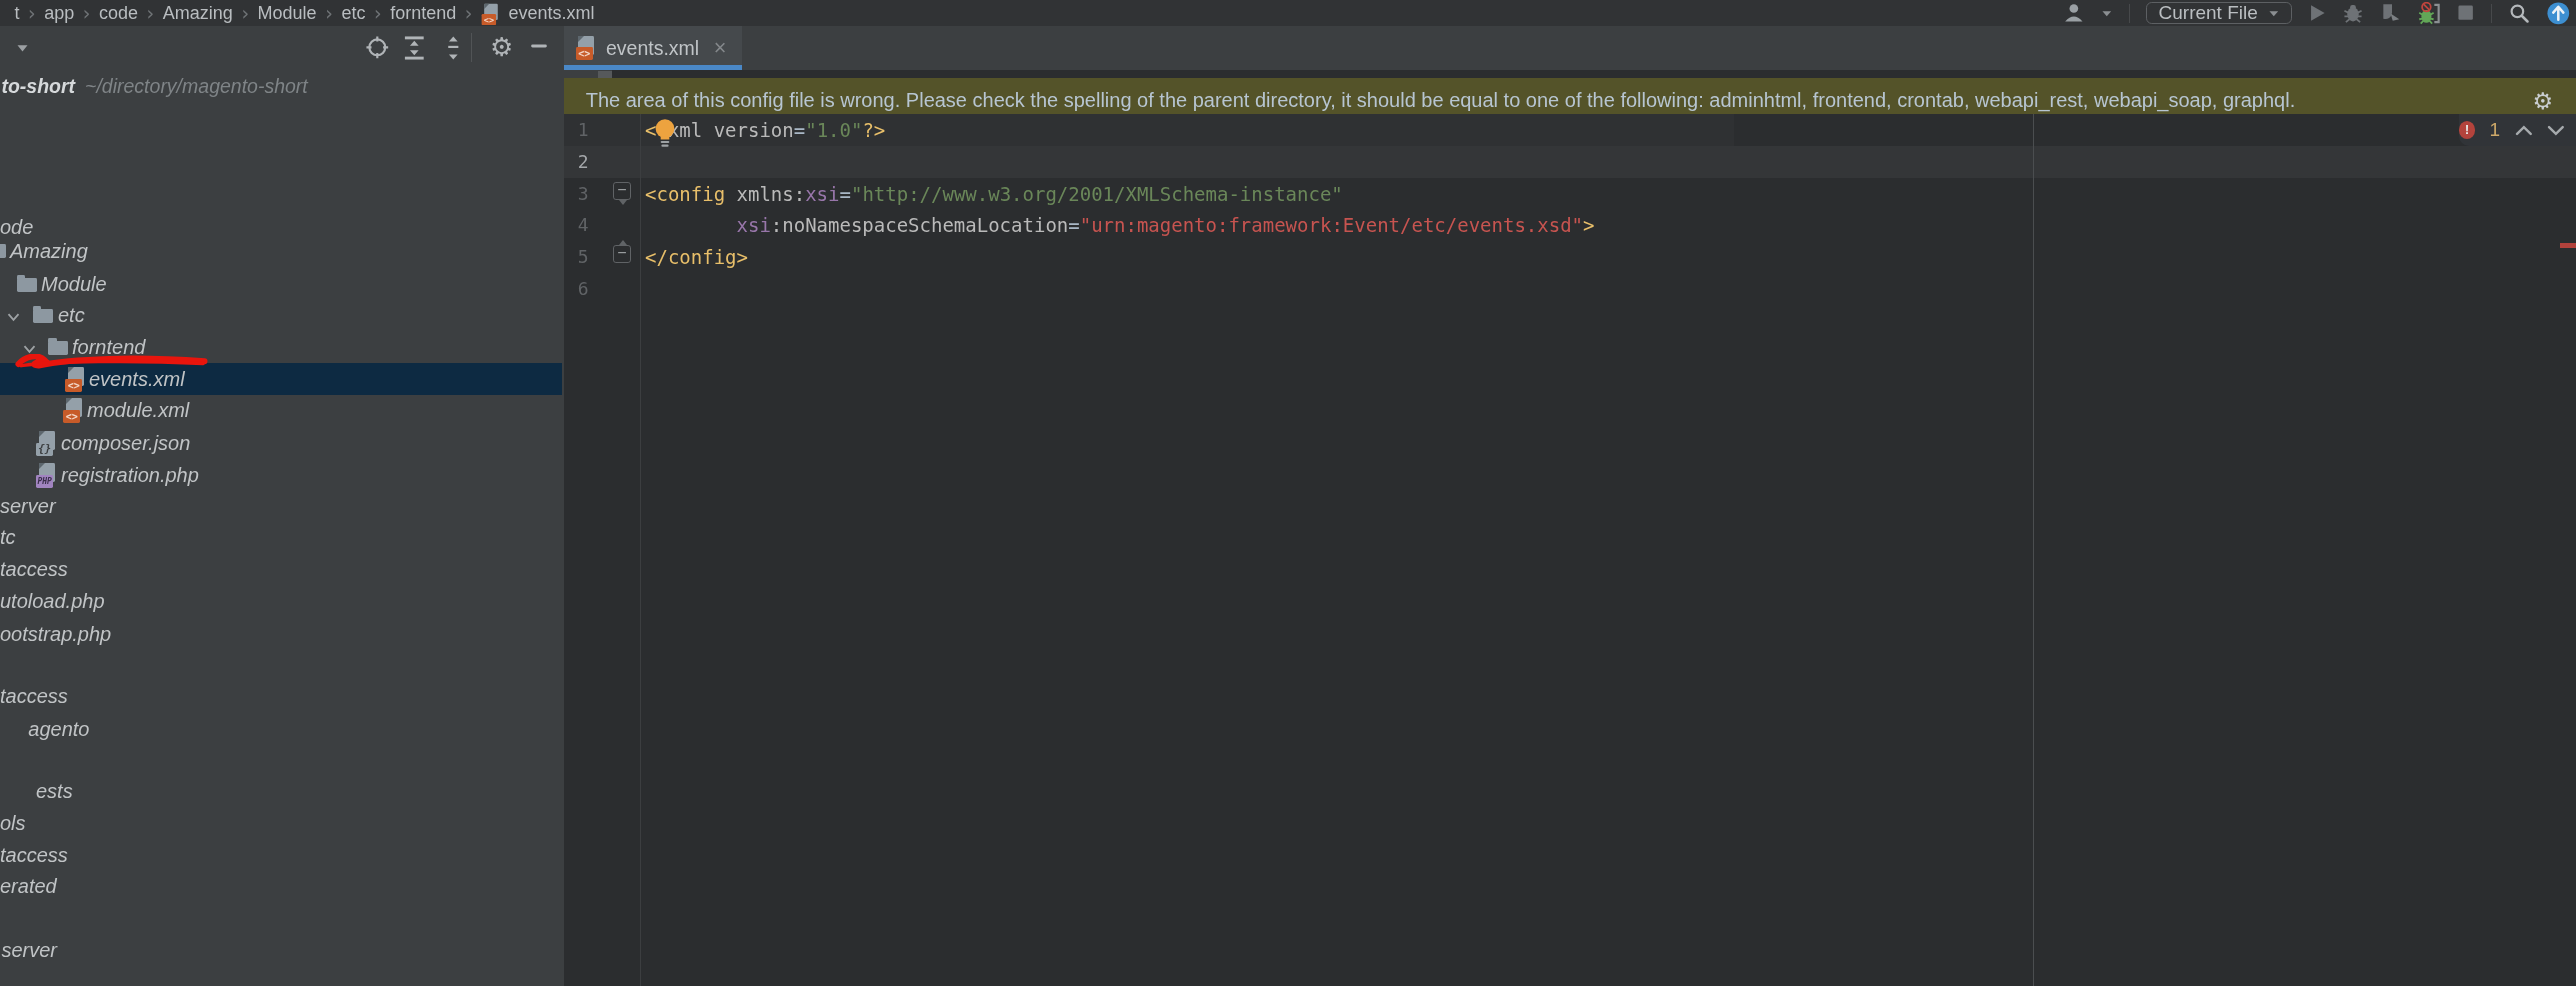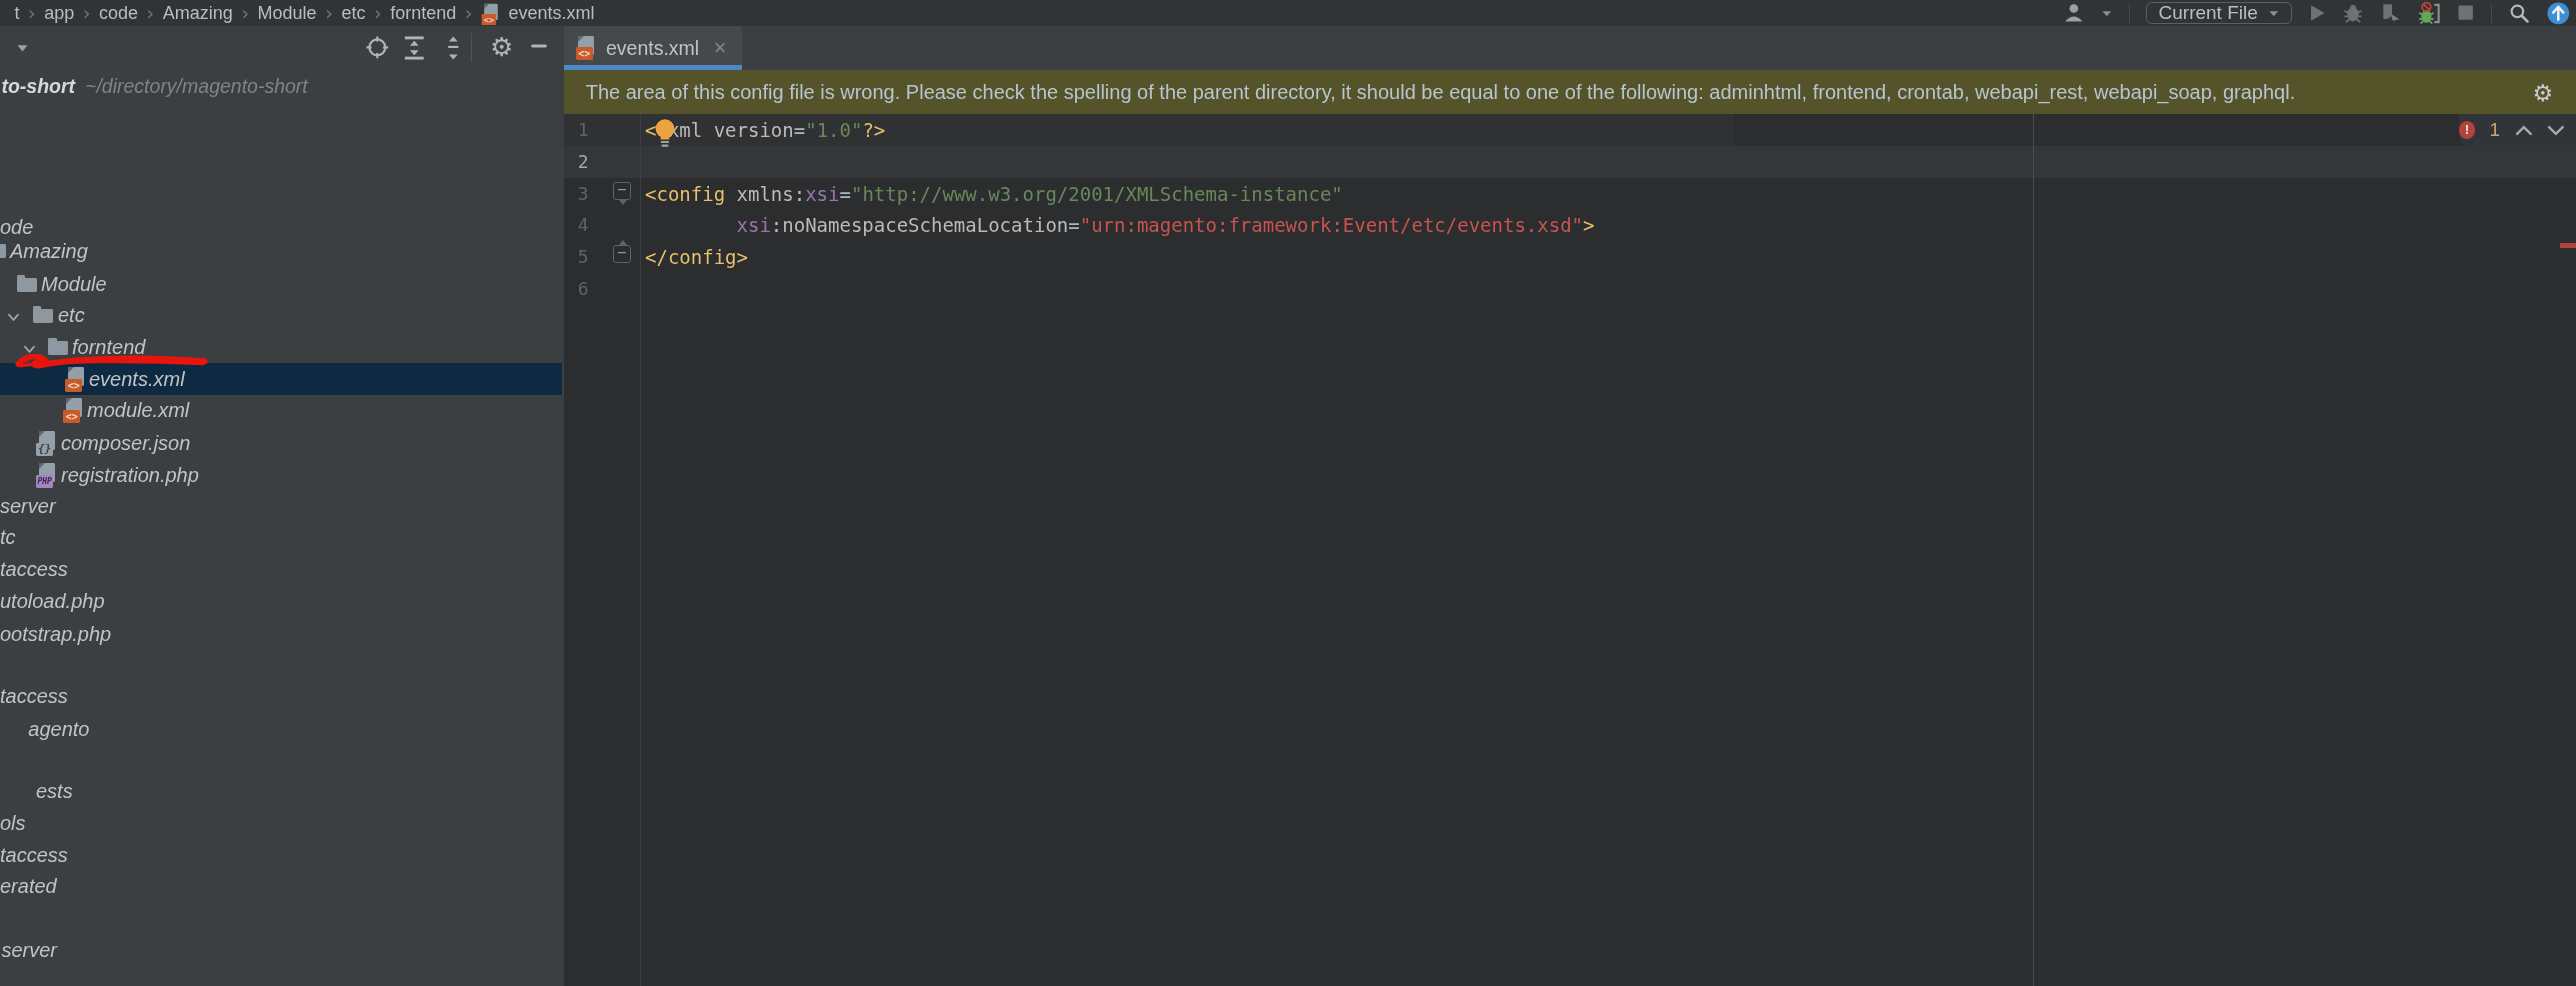--- a/index.html
+++ b/index.html
@@ -48,21 +48,21 @@
   .file-ic .fold { position:absolute; left:2.9px; top:0; width:0; height:0;
                    border-top:6.5px solid #5d676e; border-right:6.5px solid transparent; }
   .file-ic .badge { position:absolute; left:0; top:11.6px; width:17.3px; height:13px; border-radius:1.4px;
                     font-family:"DejaVu Sans Mono", monospace; font-weight:bold; text-align:center; }
   .badge.xml { background:#c75b29; color:#f3d9cb; font-size:10px; line-height:13px; }
   .badge.json { background:#94a0a9; color:#3c3f41; font-size:10.8px; line-height:12.3px; }
   .badge.php { background:#a184c0; color:#3a2e4a; font-size:8px; line-height:13px; letter-spacing:0; }
   #scribble { position:absolute; left:0; top:0; z-index:4; pointer-events:none; }
 
   
-  #banner { position:absolute; left:564px; top:70px; width:2012px; height:44px; background:#545329;
+  #banner { position:absolute; left:564px; top:78px; width:2012px; height:44px; background:#545329;
             display:flex; align-items:center; }
   #banner-text { color:#b7c5d1; font-size:20px; margin-left:21.7px; white-space:nowrap; }
   #banner-gear { position:absolute; right:23px; top:10px; color:#c9cdd0; font-size:23px;
                  font-family:"DejaVu Sans", sans-serif; }
   #editor { position:absolute; left:564px; top:114px; width:2012px; height:872px; background:#2b2d2f; }
   .line-band { position:absolute; left:0; height:32px; }
   #gutter-sep { position:absolute; left:76px; top:0; width:1.4px; height:872px; background:#3c3e40; z-index:5; }
   #guide-line { position:absolute; left:1469px; top:0; width:1.4px; height:872px; background:#4b4e50; z-index:5; }
   .lnum { position:absolute; width:24.6px; text-align:right; height:32px; line-height:32px;
           font-family:"DejaVu Sans Mono", monospace; font-size:18px; color:#606366; z-index:6; }

